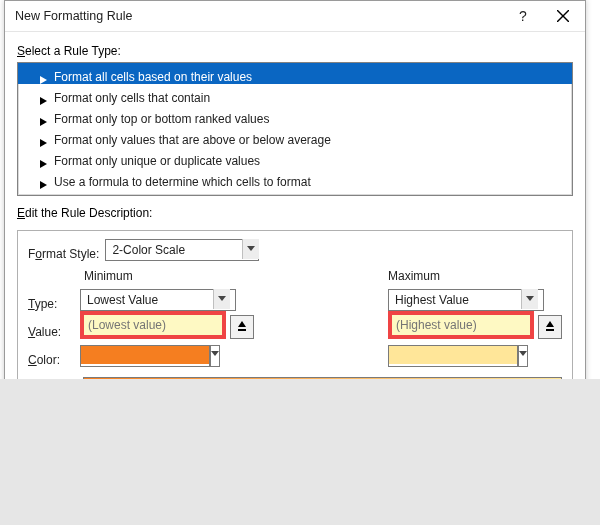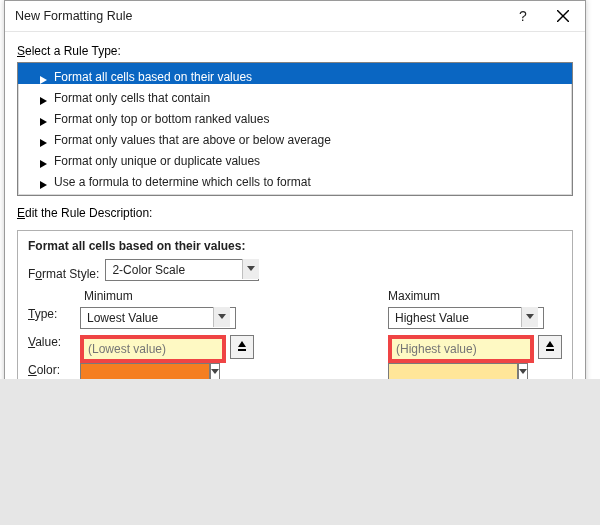--- a/index.html
+++ b/index.html
@@ -24,21 +24,21 @@
   select,input[type=text]{font:inherit;height:20px;border:4px solid #ef4444;background:#fef9c3;padding:0 4px}
   .combo{position:relative;display:inline-block}
   .combo .cb{border:1px solid #7a7a7a;height:20px;padding:0 18px 0 6px;background:#fff;display:flex;align-items:center;min-width:100px}
   .combo .cb .caret{position:absolute;right:0;top:0;width:16px;height:20px;border-left:1px solid #bfbfbf;background:#ededed;display:flex;align-items:center;justify-content:center}
   .combo .cb .caret svg{width:8px;height:6px}
   .cols{display:flex;gap:0;margin-top:4px}
   .colL{display:flex;flex-direction:column}
   .colR{margin-left:auto;display:flex;flex-direction:column}
   .col-head{font-size:12px;margin:2px 0 4px 56px}
   .colR .col-head{margin-left:0}
-  .pairrow{display:flex;align-items:flex-start;height:24px;margin-bottom:4px}
+  .pairrow{display:flex;align-items:flex-end;height:24px;margin-bottom:4px}
   .pairrow .lbl{width:52px}
   .pairrow .ctrl{width:150px}
   .pairrow .pickbtn{width:22px;height:22px;border:1px solid #7a7a7a;margin-left:4px;background:#f2f2f2;display:flex;align-items:center;justify-content:center}
   .ro{color:#888;background:#fff}
   .swatch{display:inline-block;border:1px solid #7a7a7a;height:20px}
   .swatch .fill{display:block;width:128px;height:18px}
   .swatchwrap{display:flex}
   .preview-row{display:flex;align-items:center;margin-top:6px}
   .preview-row .plabel{font-weight:bold;margin-right:6px}
   .gradient{flex:1;height:22px;border:1px solid #7a7a7a}
@@ -118,21 +118,20 @@
             </span>
           <span>Use a formula to determine which cells to format</span>
         </div>
       </div>
 
       <div class="section-label" style="margin-top:10px">
         <span class="underline">E</span><span>dit the Rule Description:</span>
       </div>
 
       <div class="group">
-        <div class="heading">Format all cells based on their values:</div>
 
         <div class="row">
           <span>
             <span>F</span><span class="underline">o</span><span>rmat Style:</span>
           </span>
           <div class="combo">
             <div class="cb" style="min-width:128px">
               <span>2-Color Scale</span>
               <span class="caret">
                   <svg viewBox="0 0 8 6">

